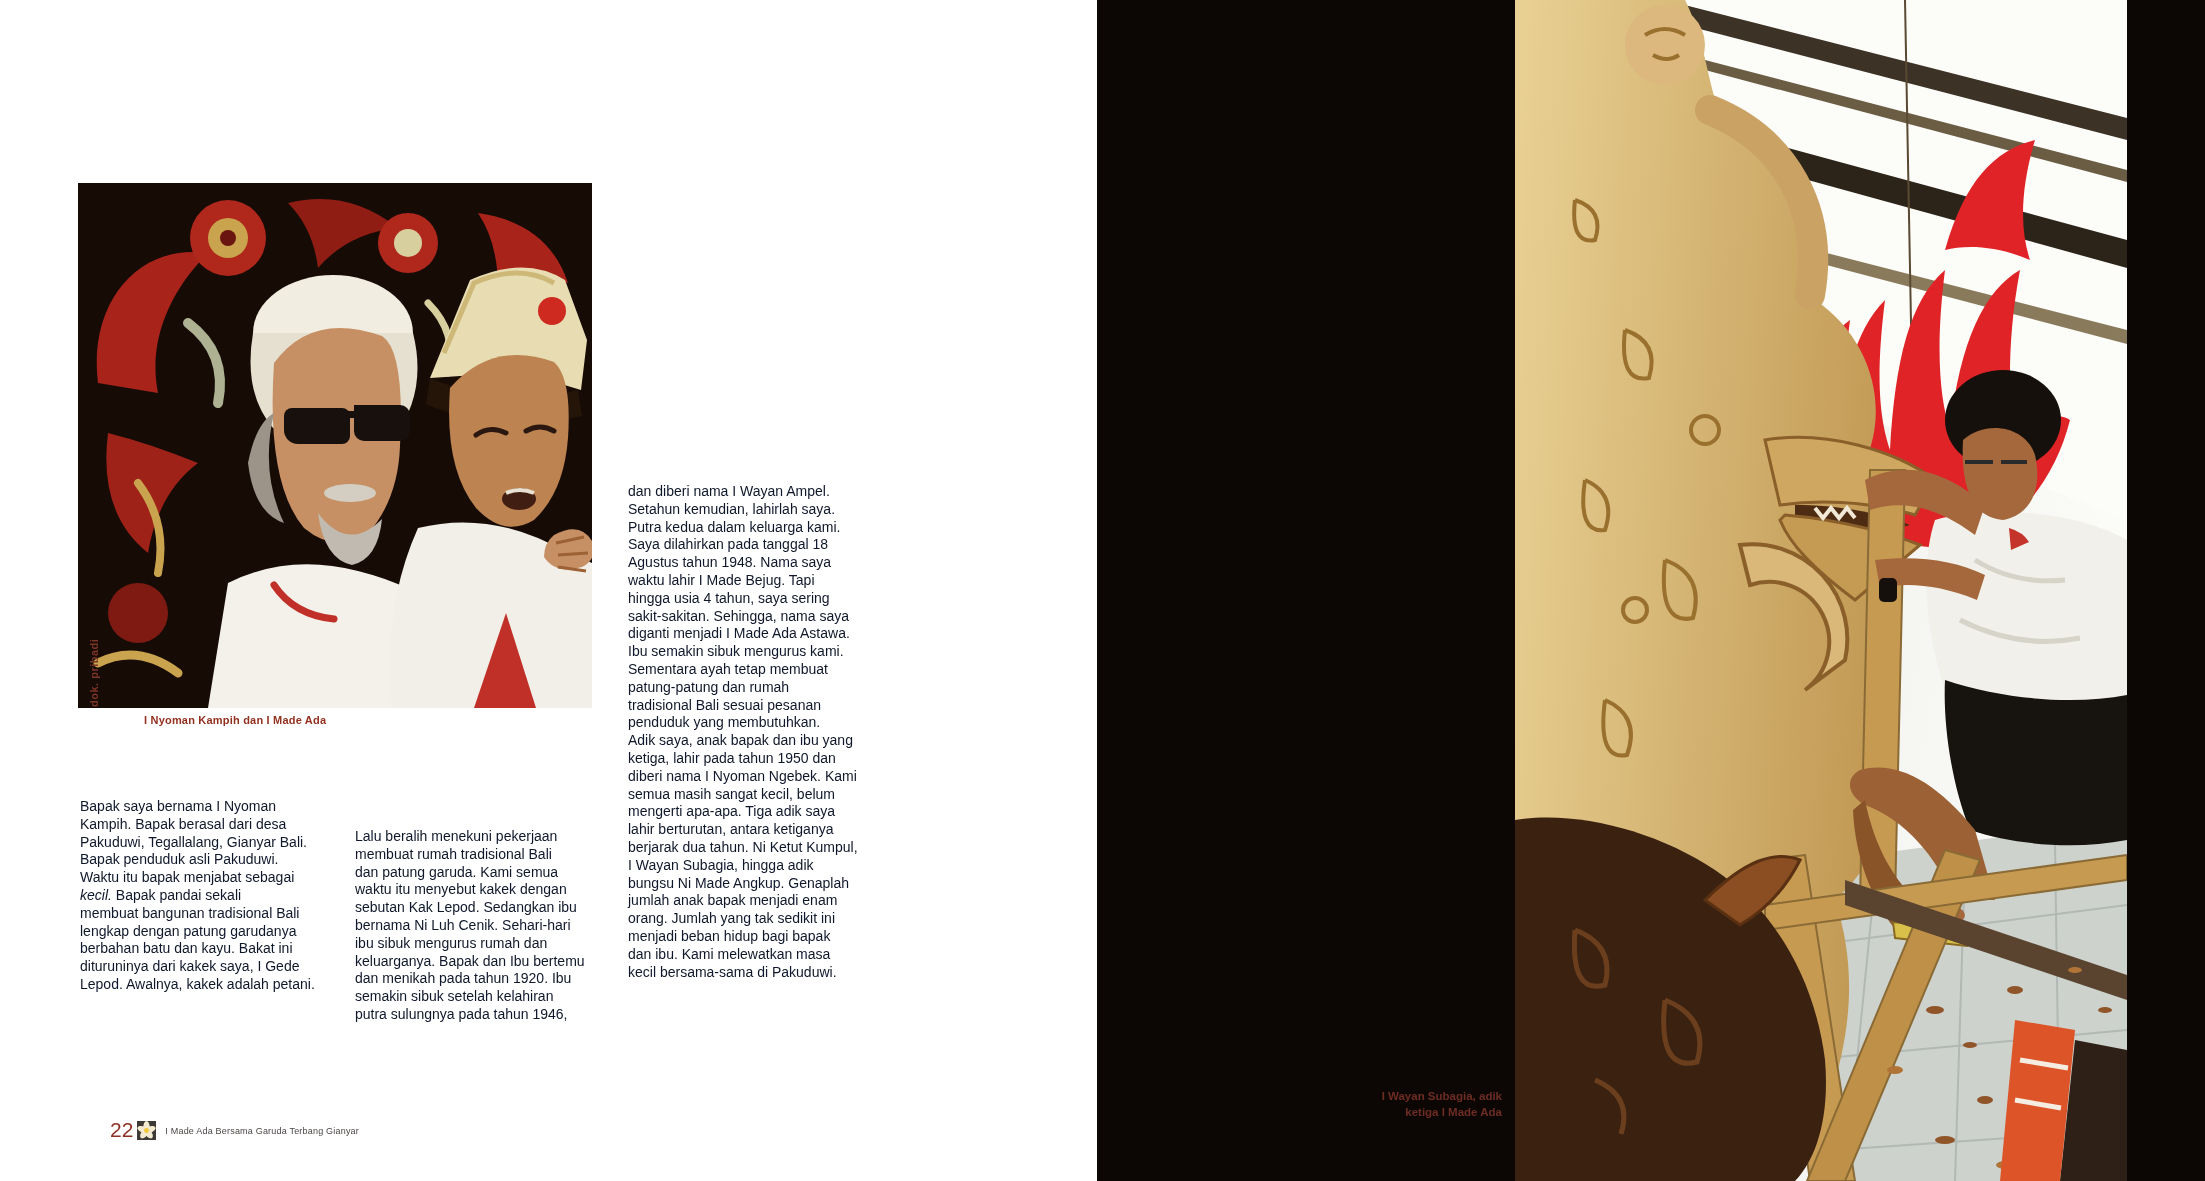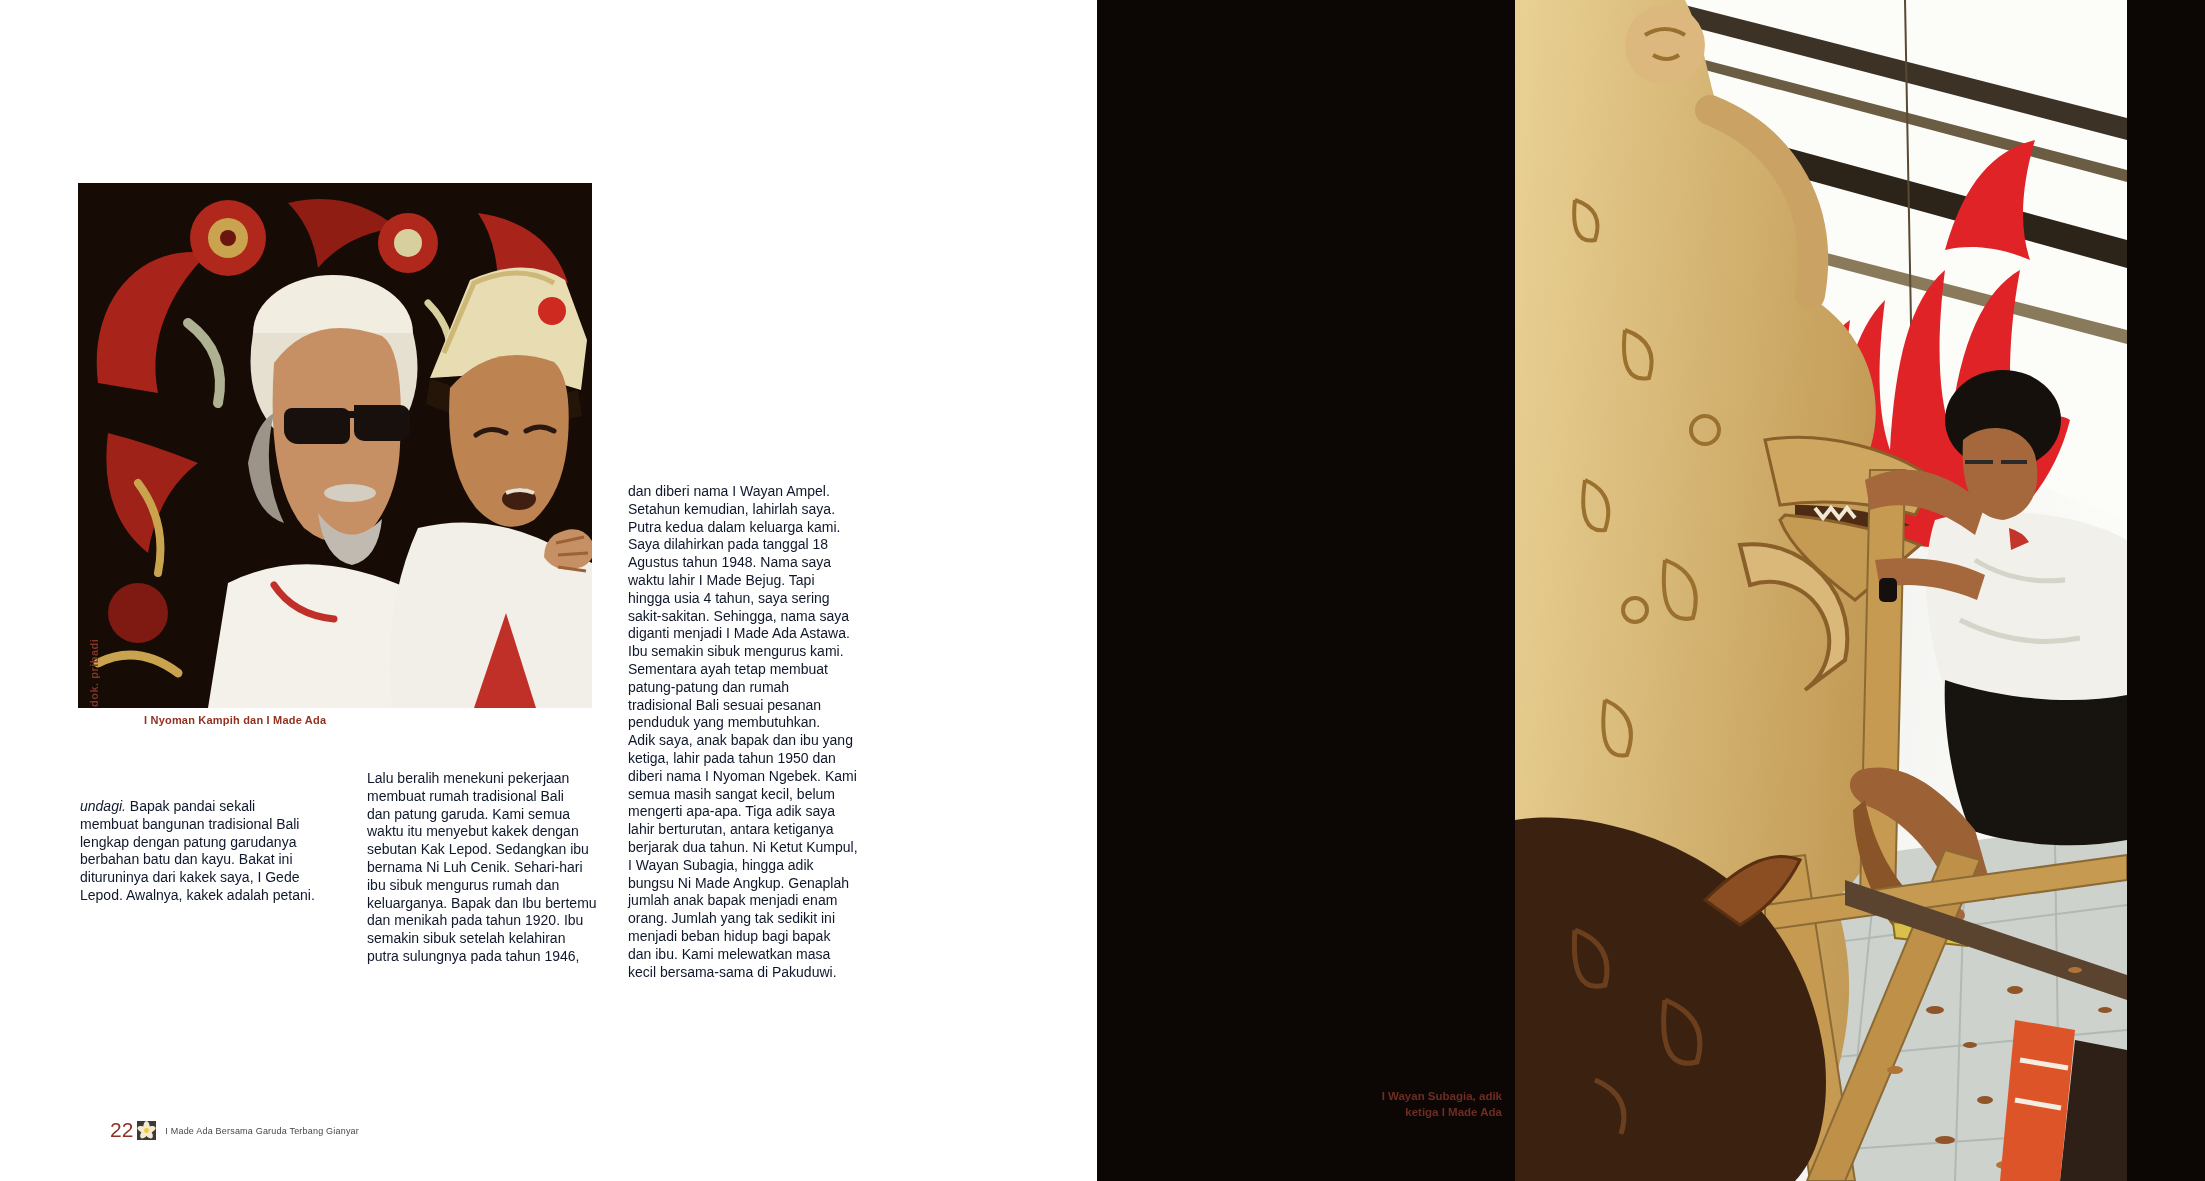--- a/index.html
+++ b/index.html
@@ -15,21 +15,21 @@
     font-size:11px;letter-spacing:.5px;color:#7d3526;font-weight:bold;white-space:nowrap;
   }
   #left-caption{
     left:96px;top:714px;font-size:11px;font-weight:bold;color:#93301f;letter-spacing:.2px;padding-left:48px;
   }
   .bodycol{
     font-size:14px;line-height:17.8px;color:#0f172a;white-space:pre-line;
     letter-spacing:0px;
   }
   #col1{left:80px;top:798px;width:250px;}
-  #col2{left:355px;top:770px;width:235px;margin-left:12px;}
+  #col2{left:355px;top:828px;width:235px;}
   #col3{left:628px;top:483px;width:235px;}
   .ital{font-style:italic;}
   #footer{left:78px;top:1116px;height:26px;display:flex;align-items:center;}
   #page-number{font-size:21px;color:#8e2f23;font-weight:normal;line-height:1;margin-left:32px;}
   #footer-logo{width:19px;height:19px;margin-left:4px;margin-top:2px;}
   #footer-title{font-size:9px;color:#4a4644;margin-left:9px;margin-top:3px;letter-spacing:.2px;}
   
   #right-black{left:1097px;top:0;width:1108px;height:1181px;background:#0c0604;}
   #carving-photo{left:1515px;top:0;width:612px;height:1181px;}
   #right-caption{
@@ -93,21 +93,26 @@
       <path d="M428,430 l30,95 l-62,0 z" fill="#c03028"></path>
       <path d="M476,352 q26,-14 38,6 q6,18 -10,26 q-26,8 -38,-10 q0,-14 10,-22" fill="#c79064"></path>
       <path d="M478,360 l28,-6 M480,372 l30,-2 M480,384 l28,4" stroke="#9c6134" stroke-width="3" fill="none"></path>
     </g>
   </svg>
 
   <div id="photo-credit" class="abs">dok. pribadi</div>
 
   <div id="left-caption" class="abs">I Nyoman Kampih dan I Made Ada</div>
 
-  <div id="col1" class="abs bodycol"><span class="ital">undagi.</span><span> Bapak pandai sekali
+  <div id="col1" class="abs bodycol"><span>Bapak saya bernama I Nyoman
+Kampih. Bapak berasal dari desa
+Pakuduwi, Tegallalang, Gianyar Bali.
+Bapak penduduk asli Pakuduwi.
+Waktu itu bapak menjabat sebagai
+</span><span class="ital">kecil.</span><span> Bapak pandai sekali
 membuat bangunan tradisional Bali
 lengkap dengan patung garudanya
 berbahan batu dan kayu. Bakat ini
 dituruninya dari kakek saya, I Gede
 Lepod. Awalnya, kakek adalah petani.</span></div>
 
   <div id="col2" class="abs bodycol">Lalu beralih menekuni pekerjaan
 membuat rumah tradisional Bali
 dan patung garuda. Kami semua
 waktu itu menyebut kakek dengan

